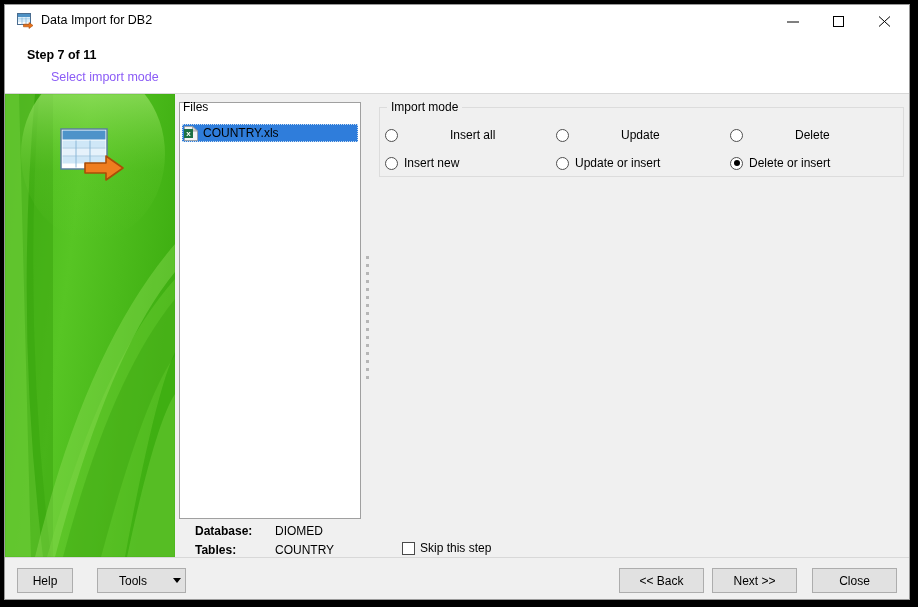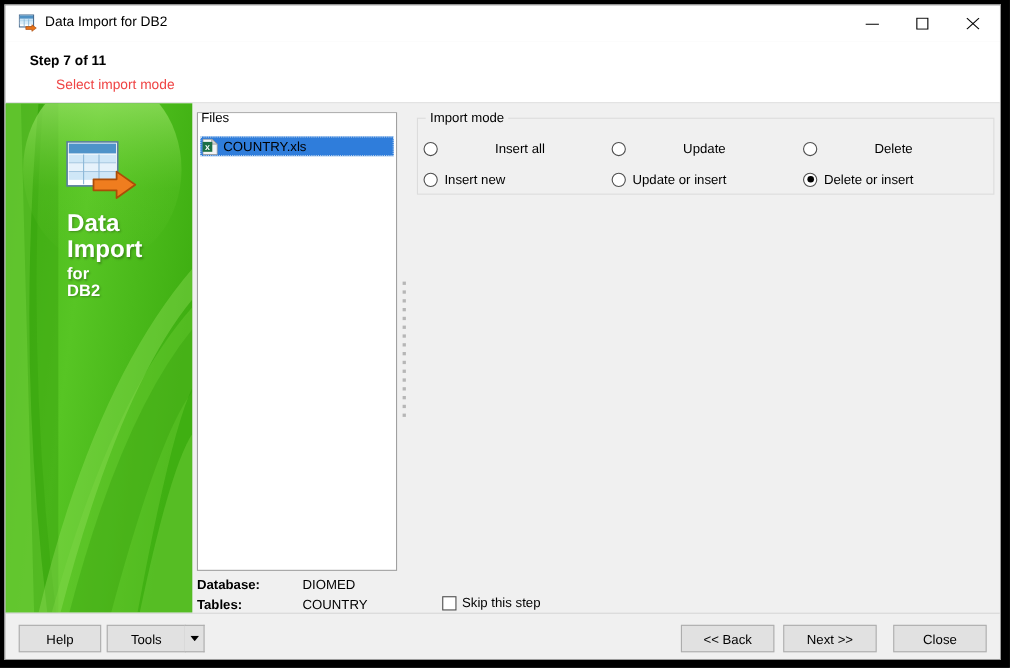--- a/index.html
+++ b/index.html
@@ -78,21 +78,21 @@
     top: 10px;
     font-size: 12.5px;
     font-weight: bold;
     color: #000000;
   }
   .step-sub {
     position: absolute;
     left: 46px;
     top: 32px;
     font-size: 12.5px;
-    color: #ef4444;
+    color: #8b5cf6;
   }
 
   
   .brand {
     position: absolute;
     left: 0;
     top: 89px;
     width: 170px;
     height: 463px;
     overflow: hidden;
@@ -201,21 +201,21 @@
   .info {
     position: absolute;
     left: 4px;
     top: 430px;
     font-size: 12px;
     color: #000000;
   }
   .info-row { position: relative; height: 19px; }
   .info-key {
     position: absolute;
-    left: 0;
+    left: 16px;
     font-weight: bold;
   }
   .info-val { position: absolute; left: 96px; }
 
   .skip {
     position: absolute;
     left: 199px;
     top: 447px;
     display: flex;
     align-items: center;
@@ -308,21 +308,21 @@
     box-sizing: border-box;
     font-size: 12px;
     color: #000000;
     font-family: "Liberation Sans", sans-serif;
     display: flex;
     align-items: center;
     justify-content: center;
     cursor: default;
     padding: 0;
   }
-  .btn-help  { left: 12px;  width: 75px; }
+  .btn-help  { left: 12px;  width: 56px; }
   .btn-tools { left: 92px;  width: 72px; }
   .btn-tools-arrow {
     position: absolute;
     left: 163px;
     top: 10px;
     width: 18px;
     height: 25px;
     background: #e1e1e1;
     border: 1px solid #adadad;
     border-left: none;
@@ -413,26 +413,20 @@
         <rect x="5.5" y="30.5" width="43" height="7" fill="#cfe7f7"></rect>
         <line x1="19" y1="14.5" x2="19" y2="41.5" stroke="#8cb8d8" stroke-width="1"></line>
         <line x1="33" y1="14.5" x2="33" y2="41.5" stroke="#8cb8d8" stroke-width="1"></line>
         <line x1="5.5" y1="22" x2="48.5" y2="22" stroke="#8cb8d8" stroke-width="0.8"></line>
         <line x1="5.5" y1="30" x2="48.5" y2="30" stroke="#8cb8d8" stroke-width="0.8"></line>
         <path d="M66 42 L49 30 L49 37 L28 37 L28 47 L49 47 L49 54 Z" fill="#ef7d1f" stroke="#ab4d07" stroke-width="1.6" stroke-linejoin="round"></path>
         <path d="M64 42 L50 32.5 L50 38 L29.5 38 L29.5 42 Z" fill="#f8a košík" opacity="0"></path>
       </svg>
     </span>
 
-    <div class="brand-text">
-      <span class="brand-l1">Data</span>
-      <span class="brand-l2">Import</span>
-      <span class="brand-l3">for</span>
-      <span class="brand-l4">DB2</span>
-    </div>
   </div>
 
   <div class="content">
 
     <div class="files-box">
       <div class="files-box-header"></div>
       <div class="file-row selected">
         <span class="file-icon">
           <svg width="14" height="15" viewBox="0 0 14 15">
             <path d="M8.5 0.5 L13.5 5 L13.5 14.5 L0.5 14.5 L0.5 0.5 Z" fill="#f4f4f4" stroke="#9a9a9a" stroke-width="0.8"></path>

